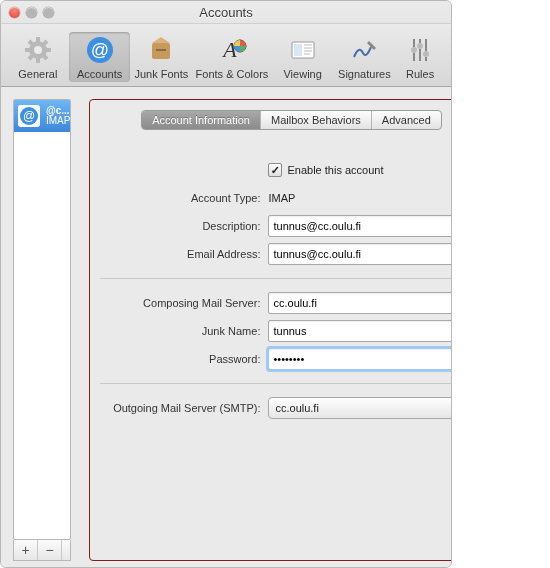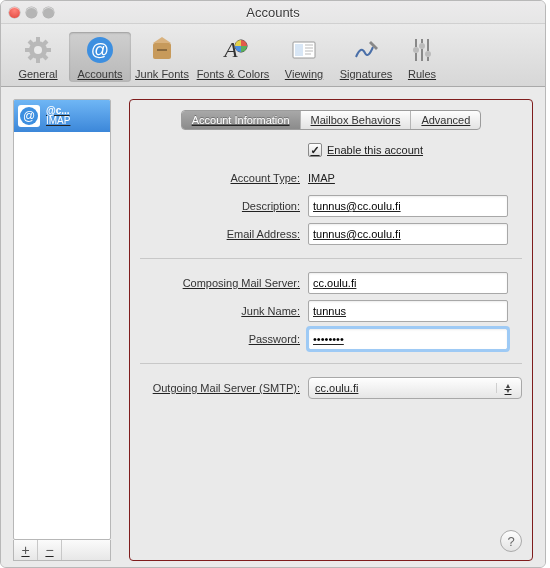--- a/index.html
+++ b/index.html
@@ -1,16 +1,16 @@
 <!DOCTYPE html>
 <html><head>
 <meta charset="utf-8">
 <style>
   html,body{margin:0;padding:0;font-family:"Lucida Grande","Helvetica Neue",Arial,sans-serif;font-size:11px;color:#222;background:#fff;}
-  .window{width:546px;height:568px;background:linear-gradient(#ecebec,#ecebec);box-sizing:border-box;position:relative;border:1px solid #b8b8b8;border-radius:6px;overflow:hidden;text-decoration:underline;}
+  .window{width:452px;height:568px;background:linear-gradient(#ecebec,#ecebec);box-sizing:border-box;position:relative;border:1px solid #b8b8b8;border-radius:6px;overflow:hidden;}
   .titlebar{height:22px;background:linear-gradient(#ecebec,#e6e6e6);display:flex;align-items:center;position:relative;border-bottom:1px solid #d0d0d0;}
   .traffic{display:flex;gap:6px;padding-left:8px;}
   .dot{width:11px;height:11px;border-radius:50%;box-shadow:inset 0 1px 0 rgba(255,255,255,.5),0 0 0 .5px rgba(0,0,0,.25);}
   .dot.red{background:radial-gradient(circle at 50% 30%,#ff837a,#e0463e);}
   .dot.yellow{background:#b5b5b5;}
   .dot.green{background:#b5b5b5;}
   .wtitle{position:absolute;left:0;right:0;text-align:center;font-size:13px;color:#3a3a3a;text-shadow:0 1px 0 #fff;}
   .toolbar{height:58px;background:linear-gradient(#eaeaea,#d7d7d7);border-bottom:1px solid #a9a9a9;display:flex;align-items:flex-end;padding:0 6px 4px 6px;gap:0;}
   .tbitem{width:62px;text-align:center;font-size:11px;color:#3a3a3a;border-radius:4px;padding:2px 0 2px 0;}
   .tbitem.sel{background:linear-gradient(#cfcfcf,#b8b8b8);box-shadow:inset 0 1px 2px rgba(0,0,0,.25);}
@@ -27,21 +27,21 @@
   .accinfo .l1{font-weight:bold;}
   .sb-buttons{display:flex;border:1px solid #b7b7b7;border-top:none;height:20px;background:linear-gradient(#fbfbfb,#e7e7e7);}
   .sb-buttons button{flex:0 0 24px;border:none;border-right:1px solid #c8c8c8;background:transparent;font-size:14px;line-height:14px;color:#555;padding:0;}
   
   .pane{flex:1;border:1px solid #7f1d1d;border-radius:4px;background:#eaeaea;padding:10px 10px 6px 10px;box-sizing:border-box;display:flex;flex-direction:column;position:relative;}
   .tabs{display:flex;justify-content:center;margin-bottom:8px;}
   .tabgrp{display:flex;border:1px solid #9c9c9c;border-radius:4px;overflow:hidden;background:linear-gradient(#fdfdfd,#e3e3e3);font-size:11px;}
   .tab{padding:3px 10px;border-right:1px solid #b5b5b5;color:#333;}
   .tab:last-child{border-right:none;}
   .tab.active{background:linear-gradient(#a8a8a8,#8b8b8b);color:#fff;text-shadow:0 -1px 0 rgba(0,0,0,.3);}
-  .form{display:flex;flex-direction:column;gap:4px;}
+  .form{display:flex;flex-direction:column;gap:4px;margin-top:20px;}
   .row{display:flex;align-items:center;min-height:24px;}
   .lbl{width:160px;text-align:right;padding-right:8px;color:#333;}
   .val{flex:1;display:flex;align-items:center;}
   input[type=text],input[type=password]{width:190px;height:18px;border:1px solid #a8a8a8;border-radius:2px;padding:1px 4px;font:inherit;background:#fff;box-shadow:inset 0 1px 2px rgba(0,0,0,.08);}
   input.focus{outline:3px solid #9ecaf5;outline-offset:-1px;border-color:#6fa8dc;}
   .chk{width:12px;height:12px;border:1px solid #8a8a8a;border-radius:2px;background:linear-gradient(#fff,#ddd);display:inline-flex;align-items:center;justify-content:center;margin-right:5px;}
   .chk.checked::after{content:"✓";font-size:11px;color:#222;font-weight:bold;line-height:10px;}
   .hr{height:1px;background:#c8c8c8;margin:8px 0;}
   .select{width:200px;height:20px;border:1px solid #a8a8a8;border-radius:4px;background:linear-gradient(#fefefe,#e6e6e6);display:flex;align-items:center;padding:0 6px;justify-content:space-between;box-shadow:0 1px 0 #fff inset;}
   .select .arrows{width:14px;display:flex;flex-direction:column;align-items:center;line-height:5px;font-size:7px;color:#444;border-left:1px solid #cfcfcf;padding-left:4px;}

